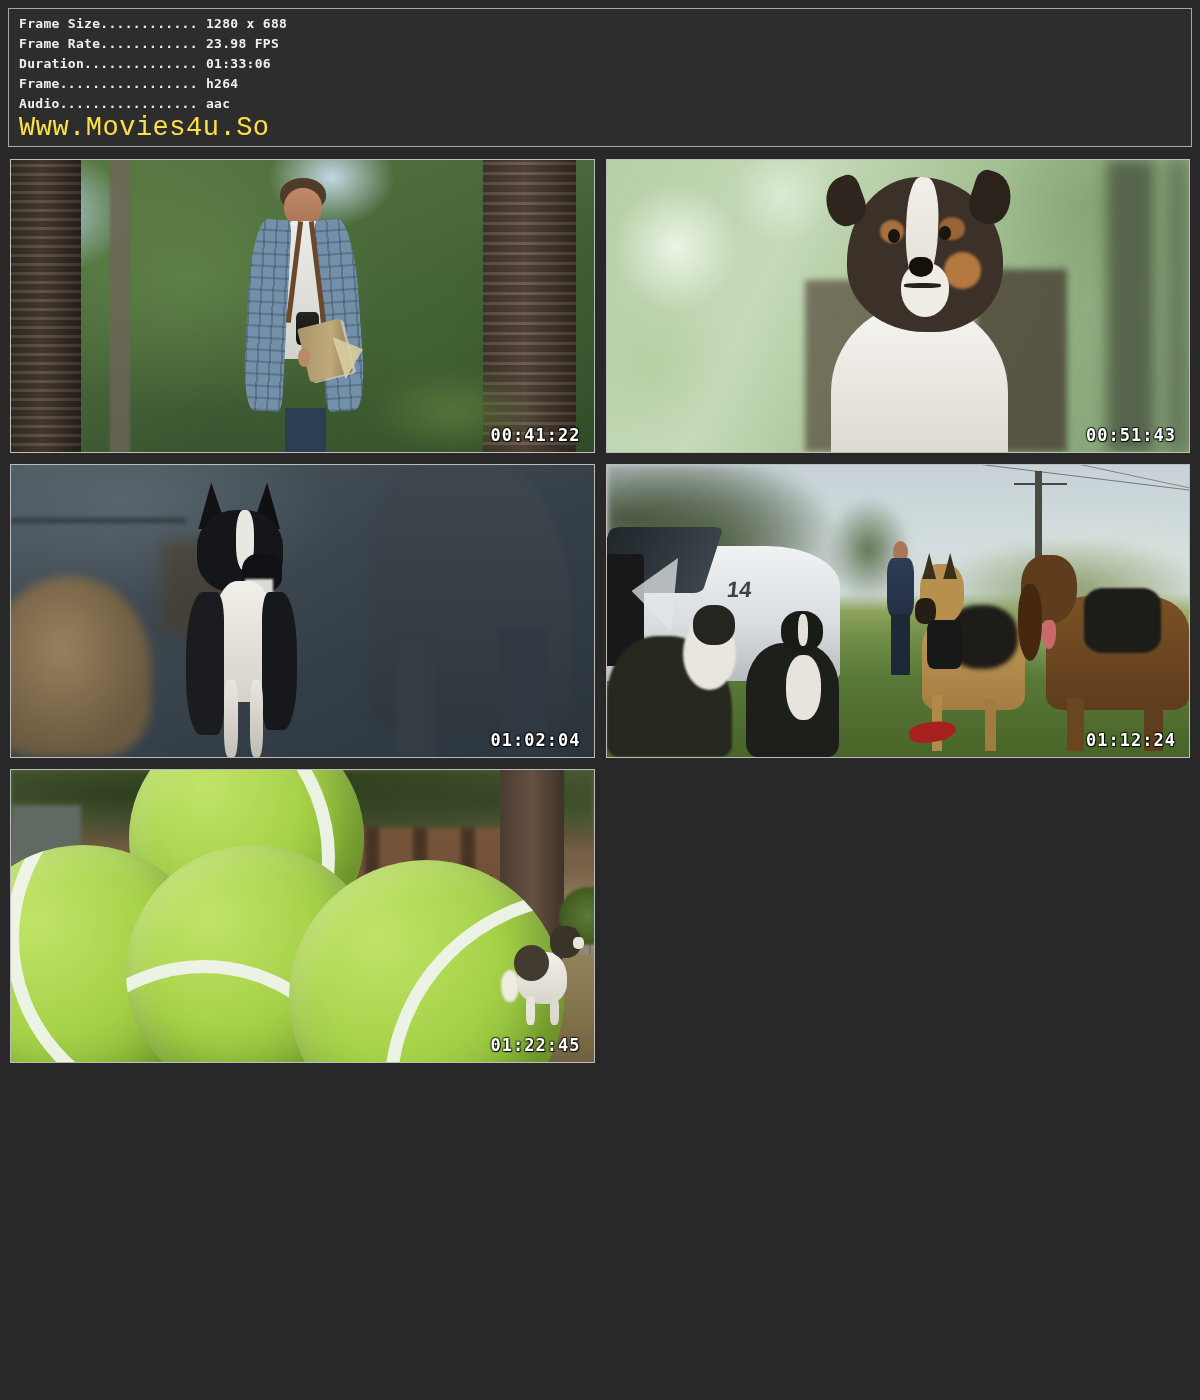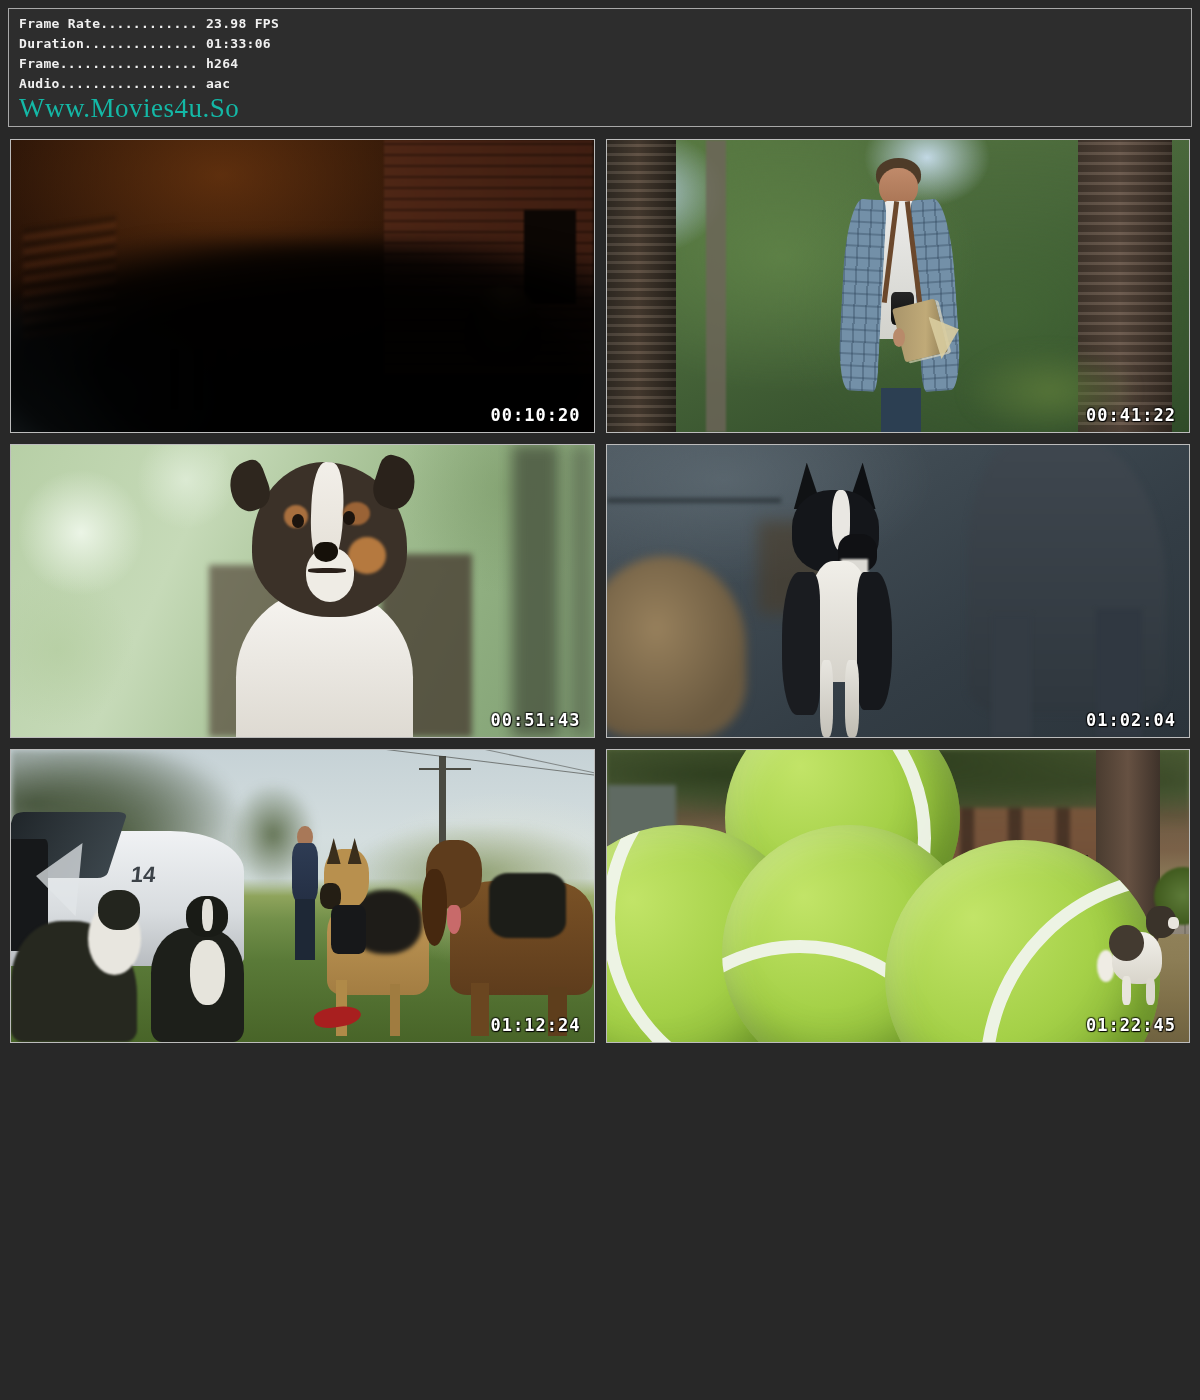--- a/index.html
+++ b/index.html
@@ -10,22 +10,22 @@
   
   .info-box{
     margin:8px 8px 0;border:1px solid #a8a8a8;background:#2d2d2d;
     padding:5px 10px 3px;
   }
   .info-line{
     font:bold 13px/20px "DejaVu Sans Mono",monospace;
     color:#f0f0f0;letter-spacing:.3px;white-space:pre;
   }
   .watermark{
-    font-family:Liberation Serif, serif;font-size:27px;line-height:29px;
-    color:#14b8a6;letter-spacing:.5px;
+    font-family:Liberation Mono, monospace;font-size:27px;line-height:29px;
+    color:#fde047;letter-spacing:.5px;
   }
   
   .grid{
     margin:12px 10px 0;display:grid;
     grid-template-columns:repeat(2,1fr);grid-template-rows:repeat(4,294px);
     gap:11px;
   }
   .thumb{
     position:relative;border:1px solid #bcbcbc;overflow:hidden;background:#111;
   }
@@ -294,40 +294,30 @@
   .s8-dhead{left:56%;top:6%;width:44%;height:30%;background:#3a332a;border-radius:45%;}
   .s8-dmuzzle{left:88%;top:16%;width:16%;height:12%;background:#e9e6de;border-radius:40%;}
   .s8-dleg1{left:22%;top:72%;width:13%;height:28%;background:#e8e5dd;border-radius:30%;}
   .s8-dleg2{left:56%;top:74%;width:13%;height:26%;background:#ddd9cf;border-radius:30%;}
   .s8-dtail{left:-14%;top:48%;width:26%;height:30%;background:#efece4;border-radius:50%;filter:blur(1px);}
 </style>
 </head>
 <body>
 
 <div class="info-box">
+  <div class="info-line">Frame Size............ 1280 x 688</div>
   <div class="info-line">Frame Rate............ 23.98 FPS</div>
   <div class="info-line">Duration.............. 01:33:06</div>
   <div class="info-line">Frame................. h264</div>
   <div class="info-line">Audio................. aac</div>
   <div class="watermark">Www.Movies4u.So</div>
 </div>
 
 <div class="grid">
 
-  <div class="thumb">
-    <div class="scene s1">
-      <div class="s1-brick"></div>
-      <div class="s1-window"></div>
-      <div class="s1-pallet"></div>
-      <div class="s1-can"></div>
-      <div class="s1-legs"></div>
-      <div class="s1-fg"></div>
-    </div>
-    <span class="ts">00:10:20</span>
-  </div>
 
 
 
   <div class="thumb">
     <div class="scene s4">
       <div class="s4-trunkL"></div>
       <div class="s4-trunk2"></div>
       <div class="s4-trunkR"></div>
       <div class="s4-fluff"></div>
       <div class="s4-man">

